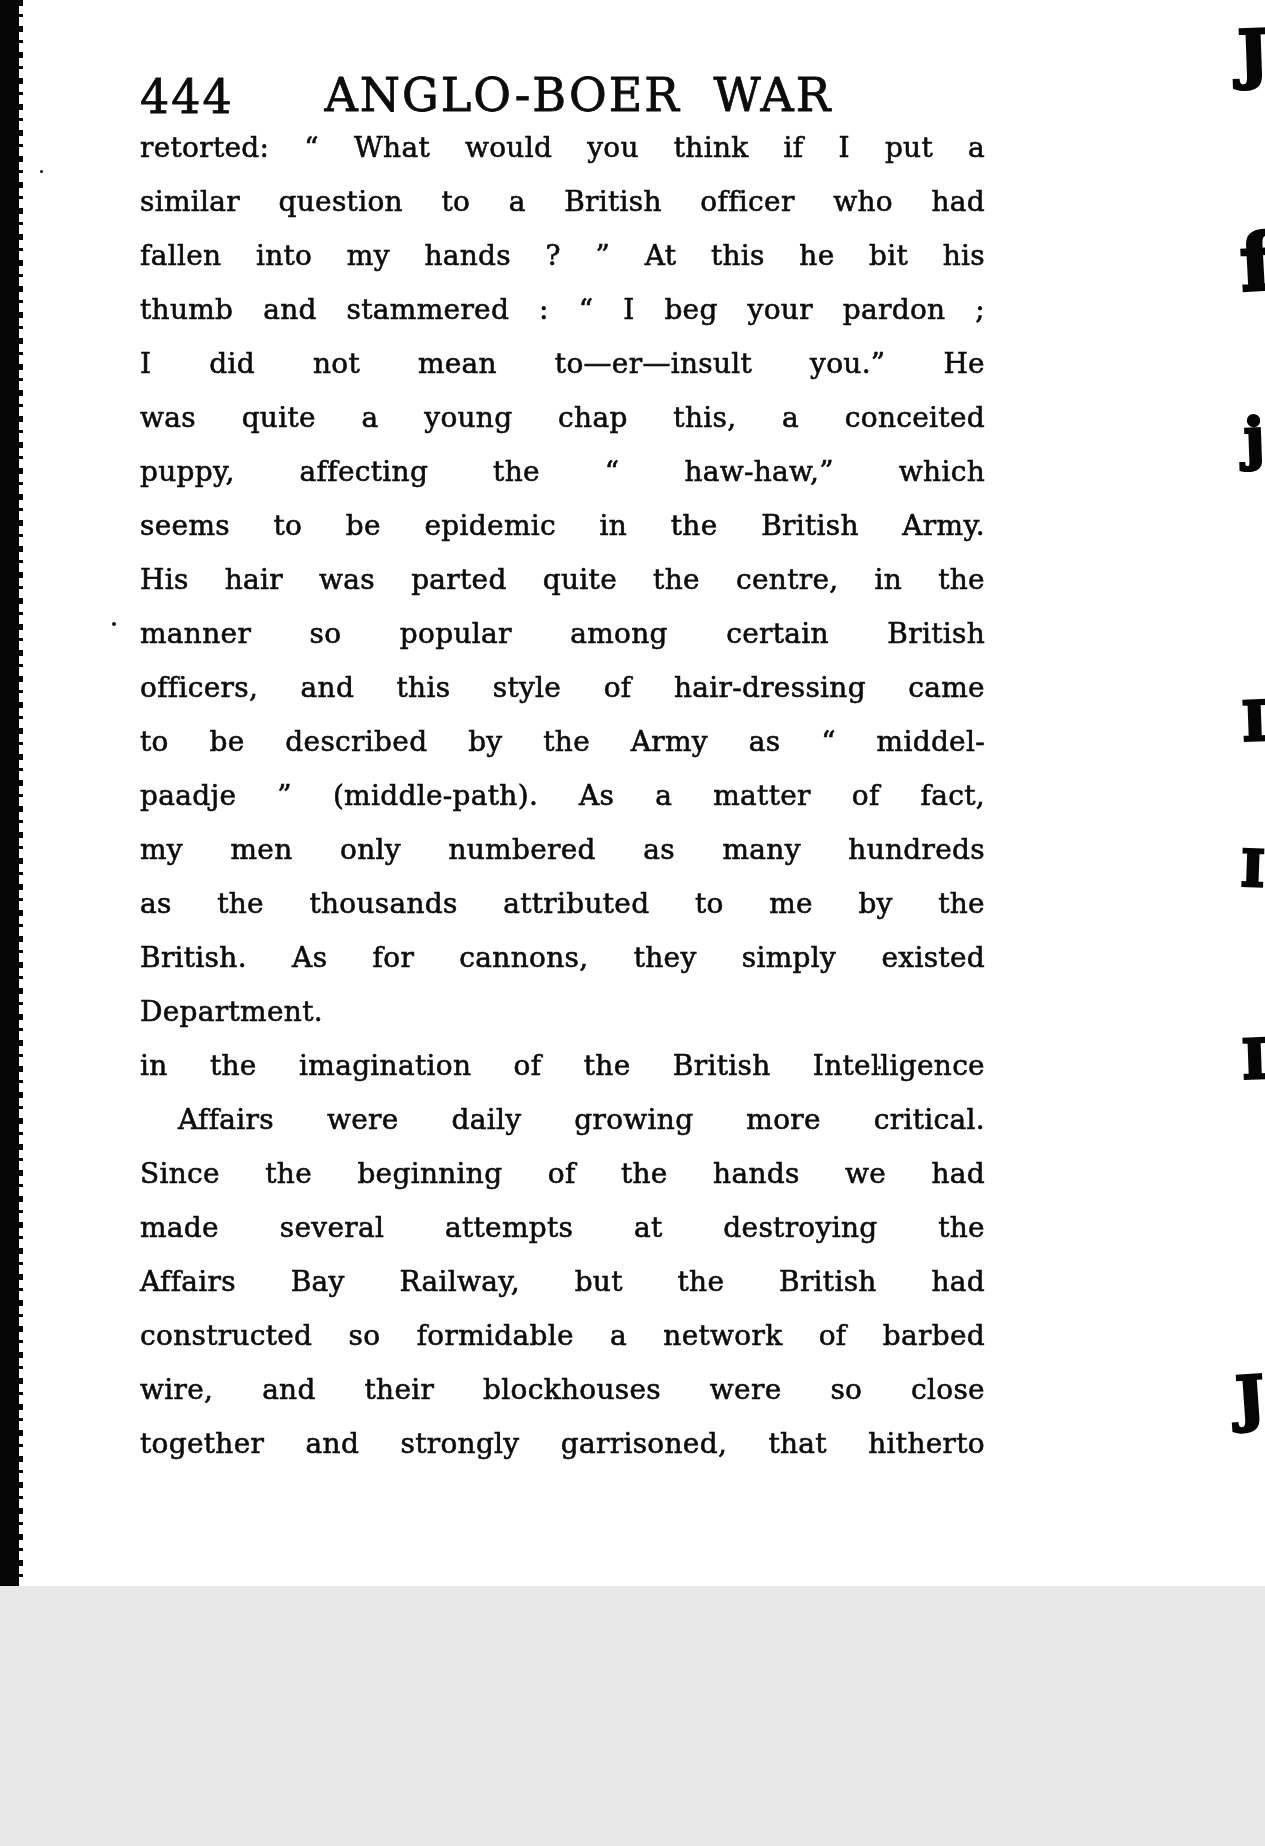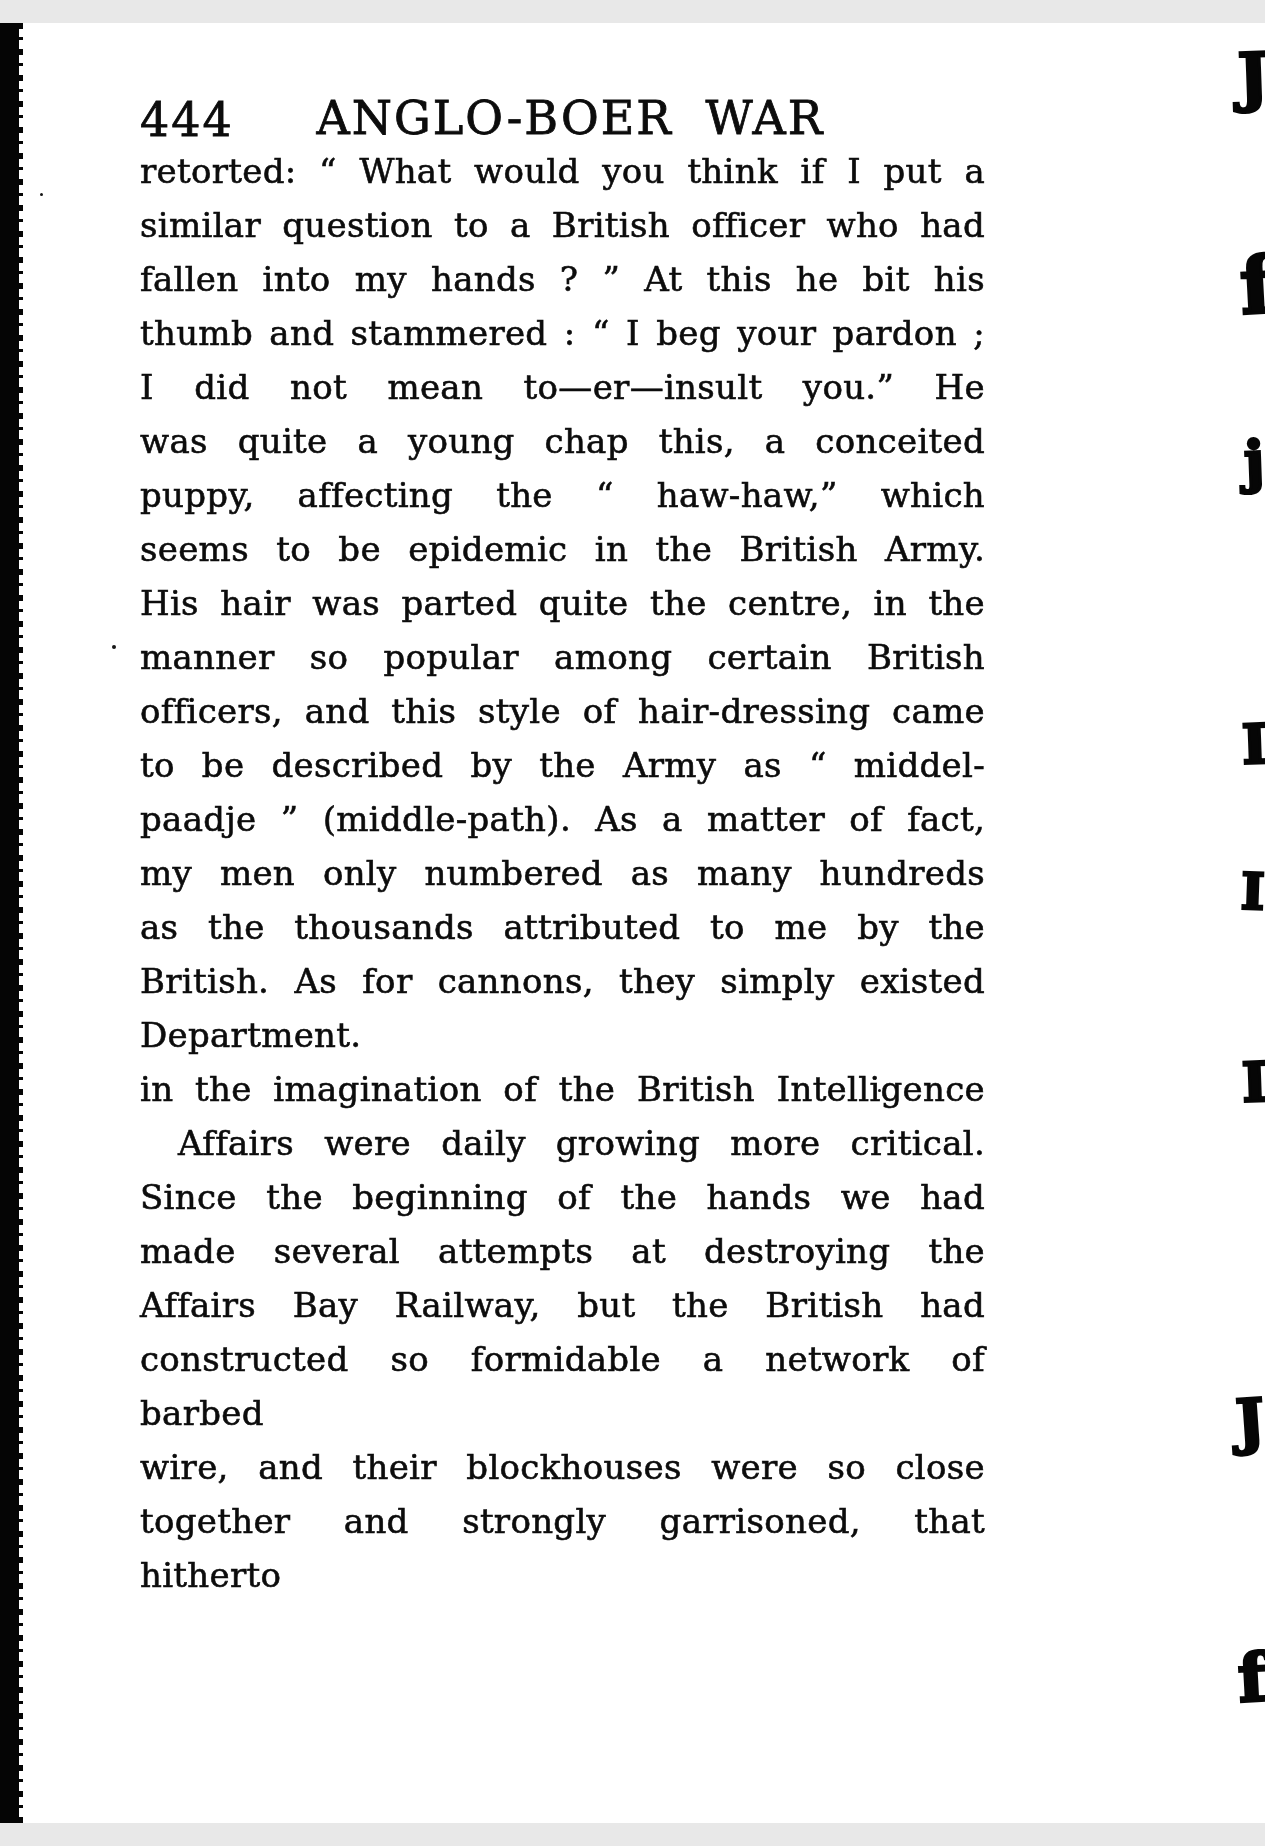--- a/index.html
+++ b/index.html
@@ -3,26 +3,25 @@
 <meta charset="utf-8">
 <style>
   html, body {
     margin: 0;
     padding: 0;
     background: #e8e8e8;
   }
   .page {
     position: relative;
     width: 1265px;
-    height: 1800px;
+    height: 1586px;
     background: var(--paper, #ffffff);
     overflow: hidden;
     font-family: "DejaVu Serif", "Liberation Serif", serif;
     color: var(--ink, #0c0c0c);
-    margin-top: 23px;
   }
   
   .left-bar {
     position: absolute;
     left: 0; top: 0;
     width: 19px; height: 100%;
     background: #050505;
   }
   .left-bar::after {
     content: "";
@@ -42,34 +41,34 @@
   }
   .pagenum {
     position: absolute;
     left: 0; top: 2px;
     font-size: 46px;
     letter-spacing: 2px;
     -webkit-text-stroke: 0.8px currentColor;
   }
   .title {
     position: absolute;
-    left: 8px; top: 0;
+    left: 16px; top: 0;
     width: 100%;
     text-align: center;
     font-size: 46px;
     letter-spacing: 2px;
     word-spacing: 16px;
     -webkit-text-stroke: 0.8px currentColor;
     white-space: nowrap;
   }
   .body-text {
     position: absolute;
     left: 140px; top: 121px;
     width: 845px;
-    font-size: 34px;
+    font-size: 28px;
     line-height: 54px;
     word-spacing: 4px;
     letter-spacing: 0.3px;
     -webkit-text-stroke: 0.6px currentColor;
   }
   .line {
     text-align: justify;
     text-align-last: justify;
   }
   .line.no-stretch {

